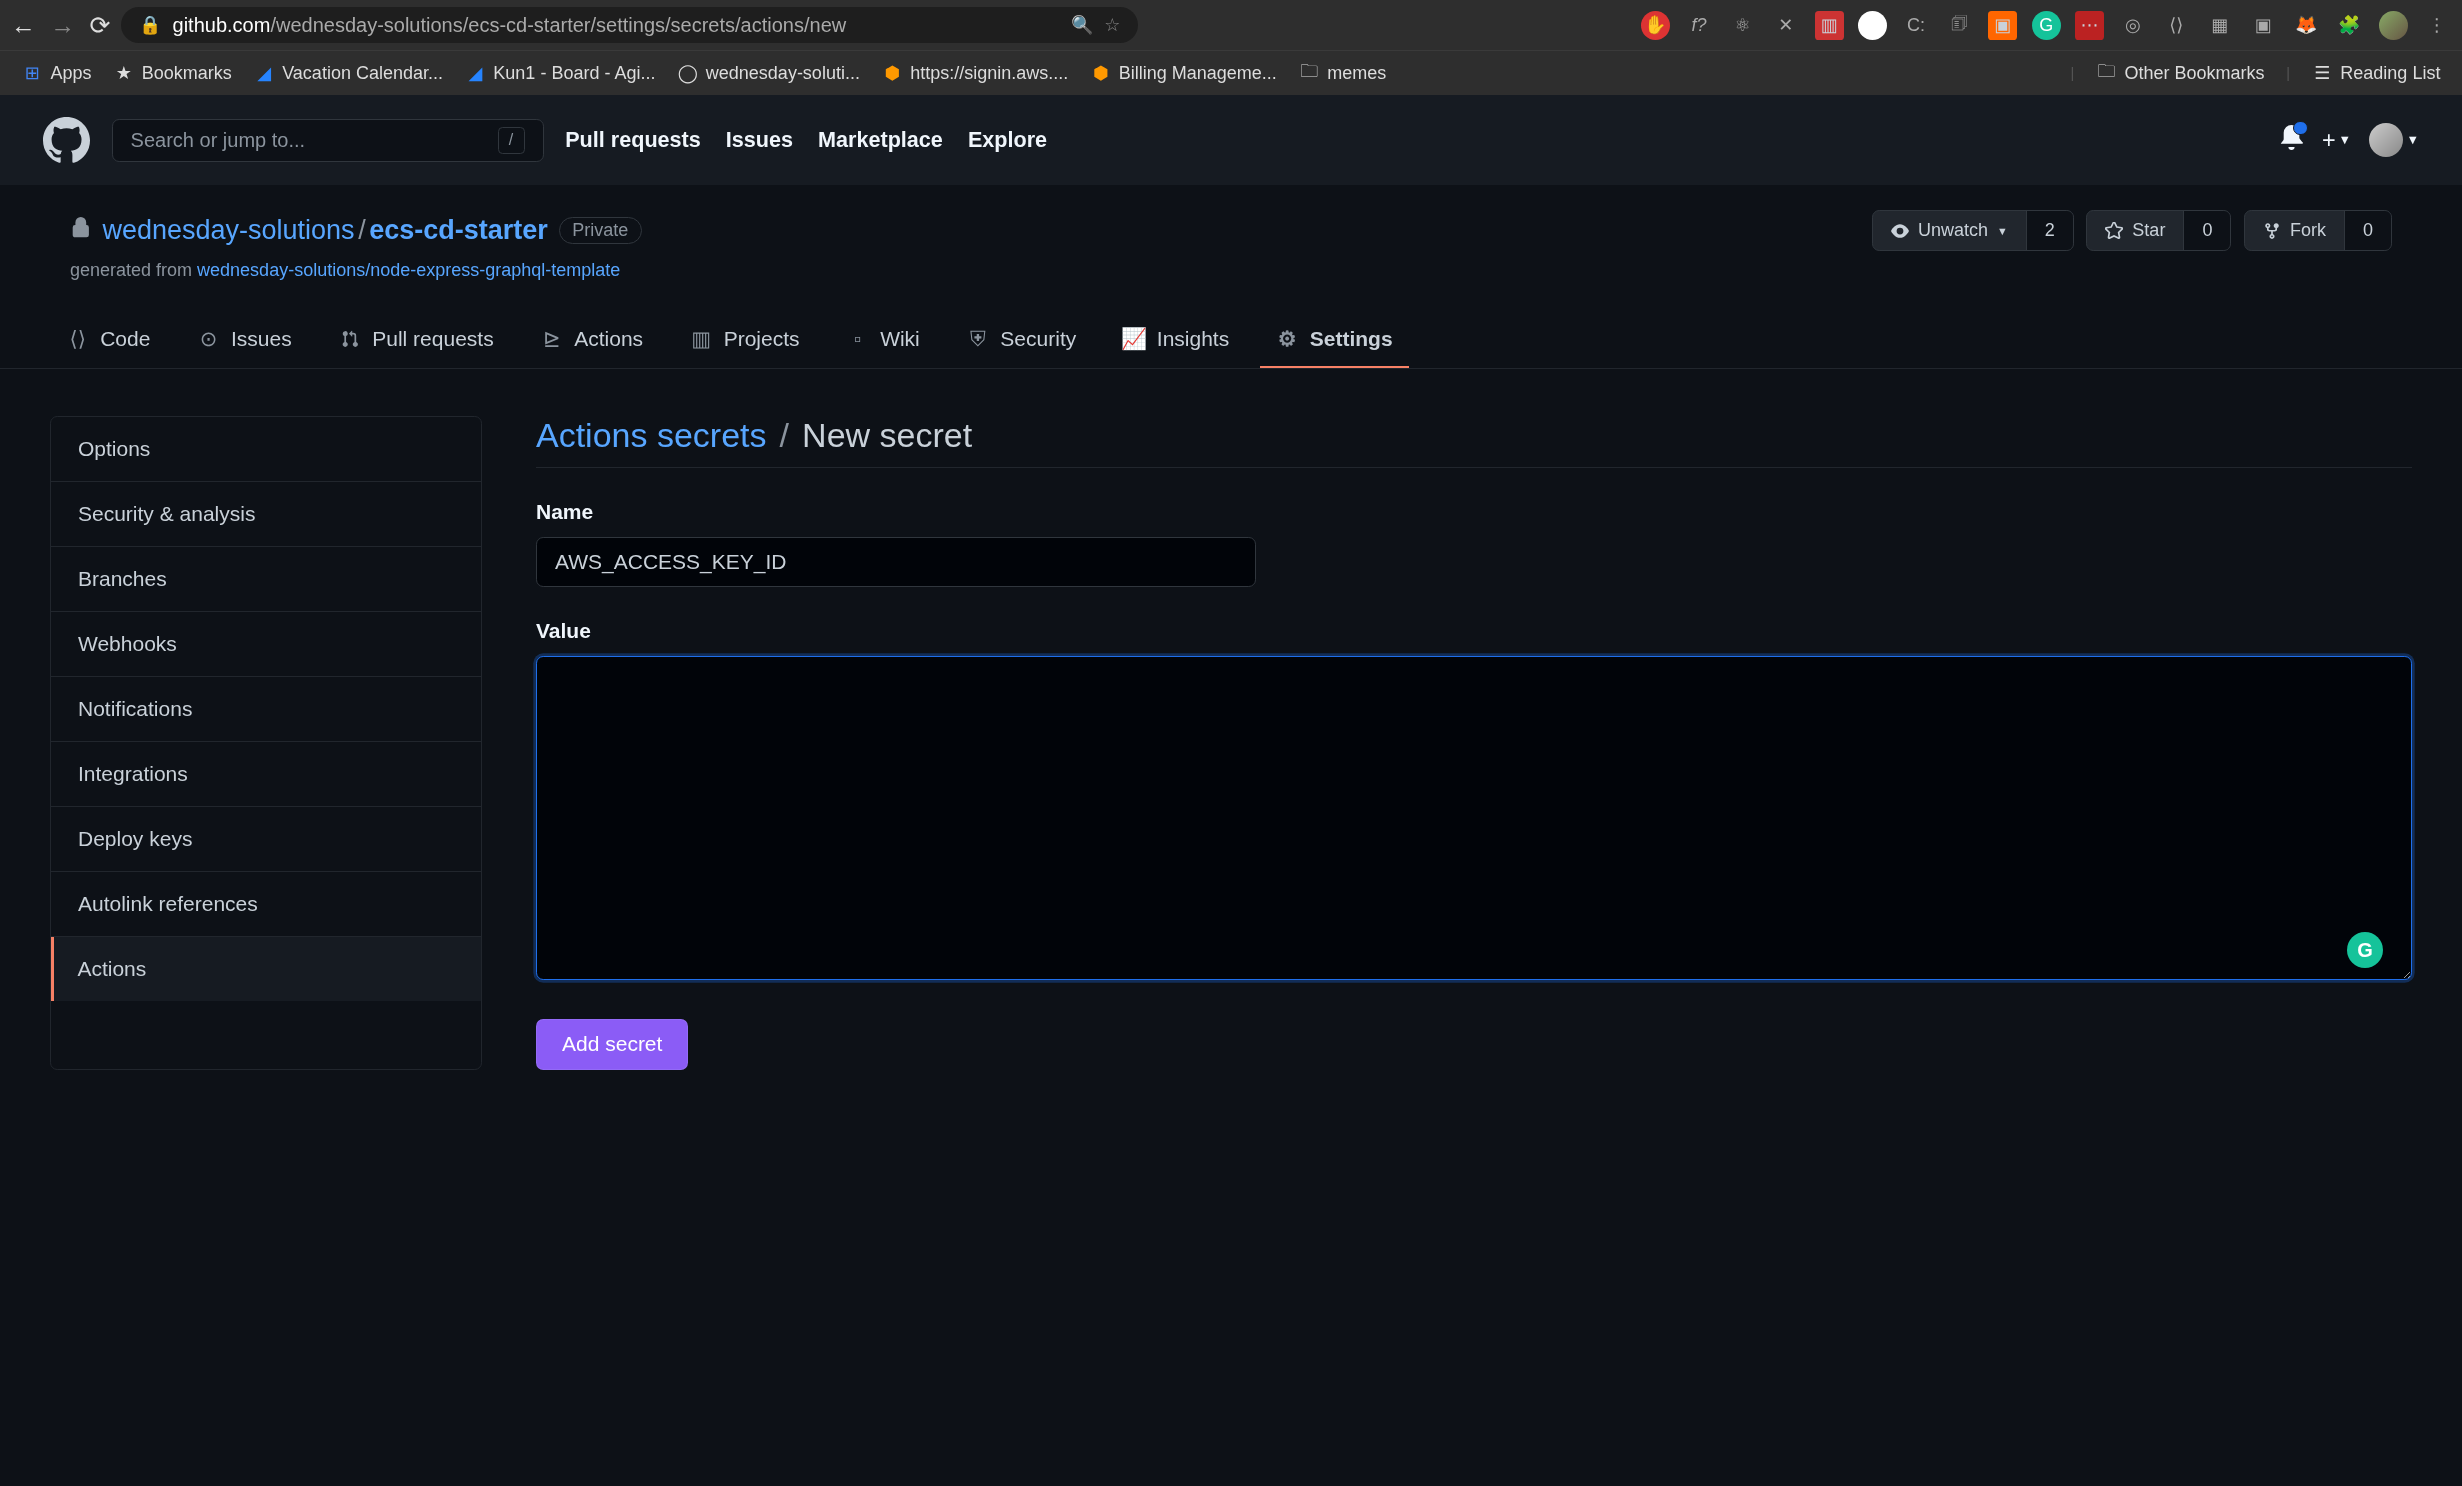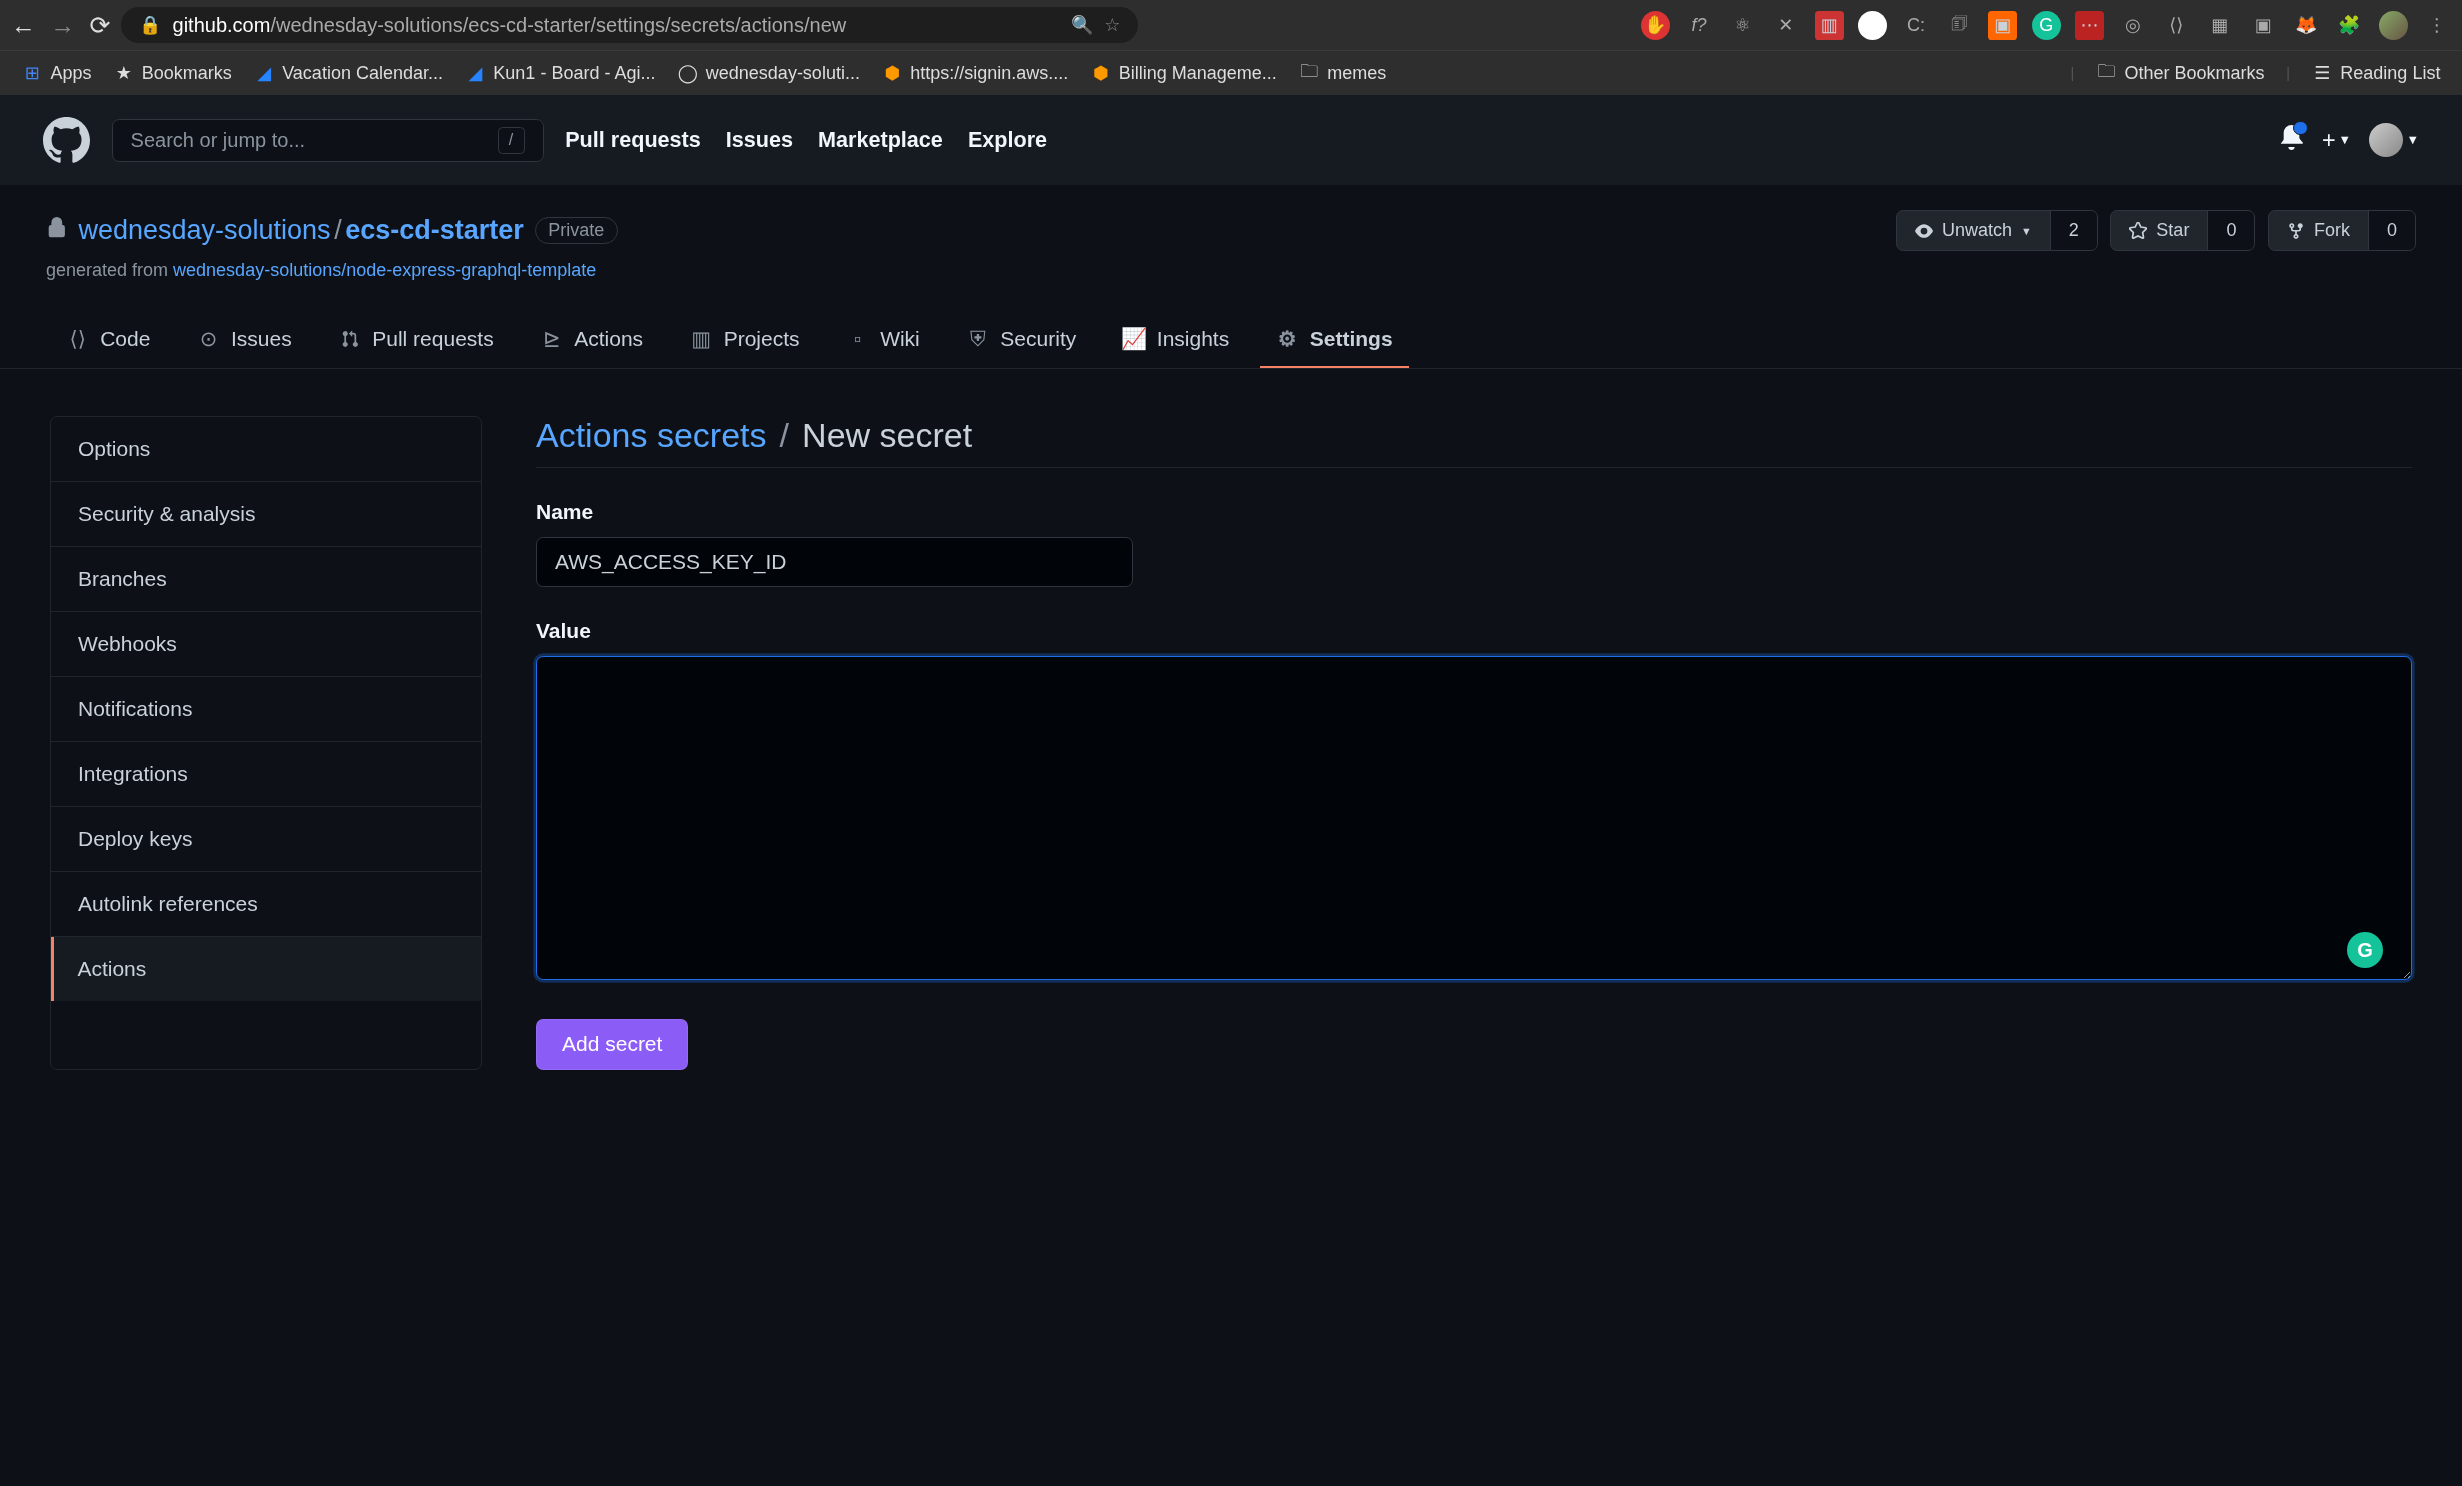--- a/index.html
+++ b/index.html
@@ -100,21 +100,21 @@
     .gh-nav { display: flex; gap: 25px; }
     .gh-nav-item { color: #f0f6fc; font-size: 21.6px; font-weight: 600; cursor: pointer; }
     .gh-header-right { margin-left: auto; display: flex; gap: 18px; align-items: center; }
     .gh-bell { color: #f0f6fc; font-size: 25px; position: relative; }
     .gh-bell-dot { position: absolute; top: -3.6px; right: -3.6px; width: 14.4px; height: 14.4px; background: #1f6feb; border-radius: 50%; border: 1.8px solid #161b22; }
     .gh-plus { color: #f0f6fc; font-size: 23.4px; display: flex; align-items: center; gap: 2.7px; }
     .gh-avatar { width: 34px; height: 34px; border-radius: 50%; background: linear-gradient(135deg,#ccc,#888); }
 
     
     .repo-header {
-      padding: 25px 46px 0;
+      padding: 25px 70px 0;
     }
     .repo-title {
       display: flex;
       align-items: center;
       gap: 10.8px;
     }
     .lock-icon { color: #8b949e; font-size: 21.6px; }
     .repo-name { font-size: 27px; }
     .repo-name a { color: #58a6ff; text-decoration: none; }
     .repo-name .sep { color: #8b949e; margin: 0 3.6px; }
@@ -191,21 +191,21 @@
       font-size: 34px;
       font-weight: 400;
       padding-bottom: 12.6px;
       border-bottom: 0.9px solid #21262d;
       margin-bottom: 32px;
     }
     .page-title .breadcrumb-link { color: #58a6ff; }
     .page-title .sep { color: #8b949e; margin: 0 3.6px; }
     .field-label { font-size: 21px; font-weight: 600; color: #f0f6fc; margin-bottom: 12.6px; }
     .text-input {
-      width: 597px;
+      width: 720px;
       height: 50px;
       background: #010409;
       border: 0.9px solid #30363d;
       border-radius: 7.2px;
       padding: 0 18px;
       color: #c9d1d9;
       font-size: 21px;
       font-family: inherit;
     }
     .textarea-input {

